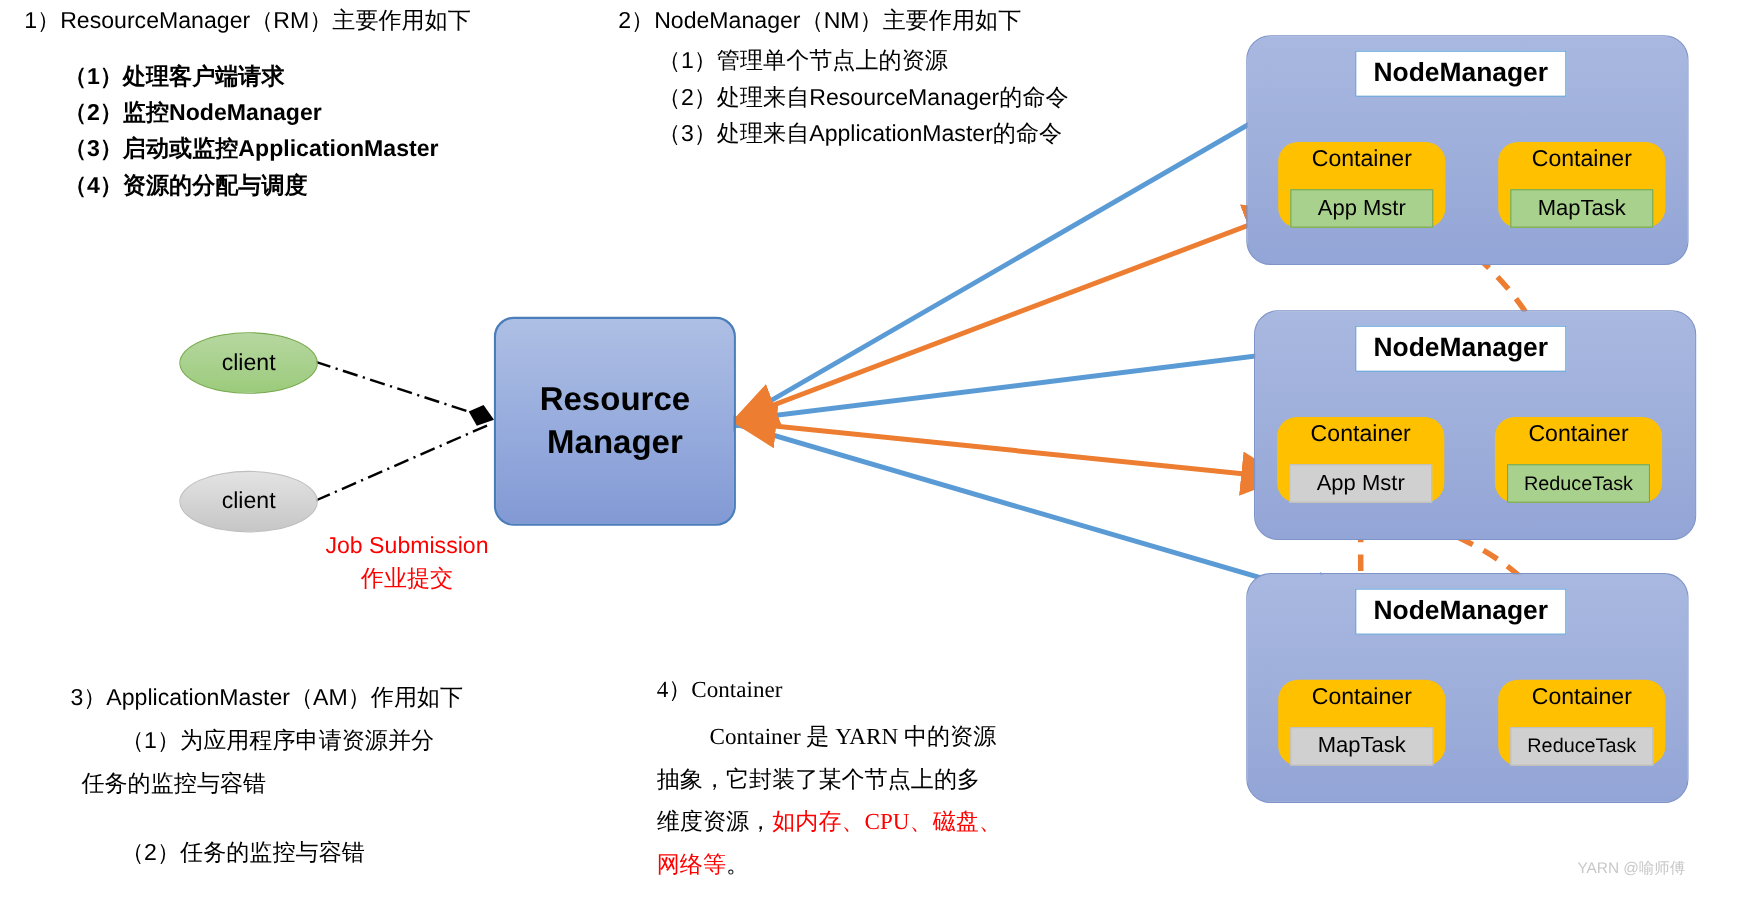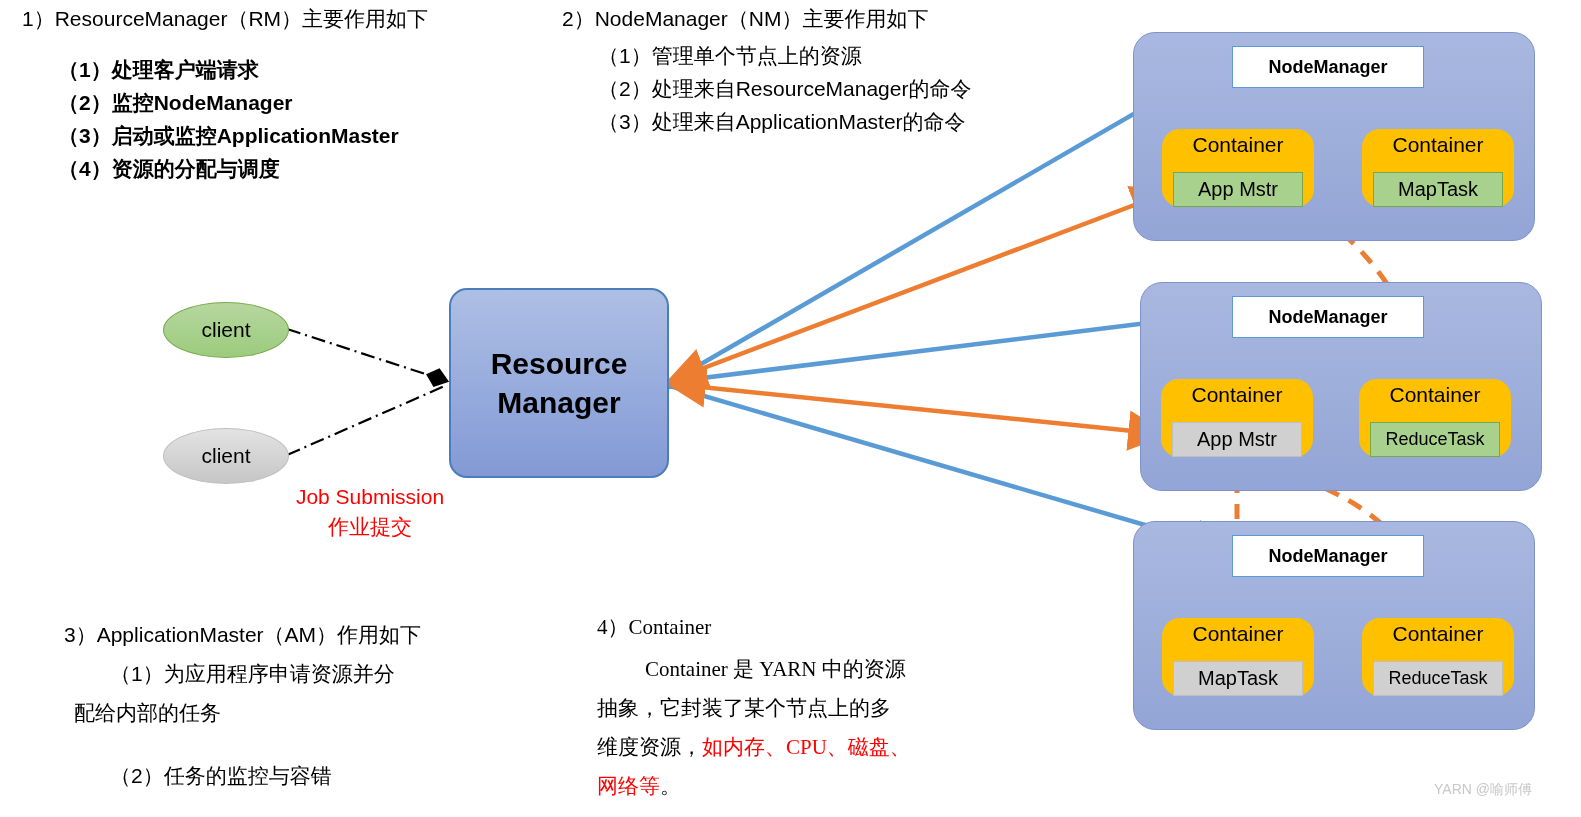--- a/index.html
+++ b/index.html
@@ -38,21 +38,21 @@
 
   
   .cluster{
     position:absolute;width:400px;border-radius:22px;
     border:1.5px solid #7E93C8;
     background:linear-gradient(180deg,#A8B8E0 0%,#9CADDA 60%,#93A5D6 100%);
   }
   .nm-title{
     position:absolute;height:40px;background:#ffffff;border:1.5px solid #5B9BD5;
     display:flex;align-items:center;justify-content:center;
-    font-size:18px;font-weight:bold;color:#000;
+    font-size:24px;font-weight:bold;color:#000;
   }
   .container-box{
     position:absolute;width:152px;height:78px;background:#FFC000;
     display:flex;flex-direction:column;align-items:center;border-radius:18px;
   }
   .container-box .ctitle{font-size:21px;line-height:26px;margin-top:3px;color:#000;}
   .task{
     width:128px;height:36px;margin-top:14px;
     display:flex;align-items:center;justify-content:center;
     font-size:20px;color:#000;
@@ -132,21 +132,21 @@
     <div style="margin-left:36px;margin-top:5px;">
       <div class="t-item">（1）管理单个节点上的资源</div>
       <div class="t-item">（2）处理来自ResourceManager的命令</div>
       <div class="t-item">（3）处理来自ApplicationMaster的命令</div>
     </div>
   </div>
 
   <div class="txtblock" style="left:64px;top:620px;">
     <div class="t-head">3）ApplicationMaster（AM）作用如下</div>
     <div class="t-para" style="margin-left:46px;margin-top:4px;">（1）为应用程序申请资源并分</div>
-    <div class="t-para" style="margin-left:10px;">配给内部的任务</div>
+    <div class="t-para" style="margin-left:10px;">任务的监控与容错</div>
     <div class="t-para" style="margin-left:46px;margin-top:24px;">（2）任务的监控与容错</div>
   </div>
 
   <div class="txtblock" style="left:597px;top:612px;font-family:Liberation Serif, serif;">
     <div class="t-head">4）Container</div>
     <div class="t-para" style="margin-left:48px;margin-top:8px;">Container 是 YARN 中的资源</div>
     <div class="t-para">抽象，它封装了某个节点上的多</div>
     <div class="t-para"><span>维度资源，</span><span class="red">如内存、CPU、磁盘、</span></div>
     <div class="t-para"><span class="red">网络等</span><span>。</span></div>
   </div>

